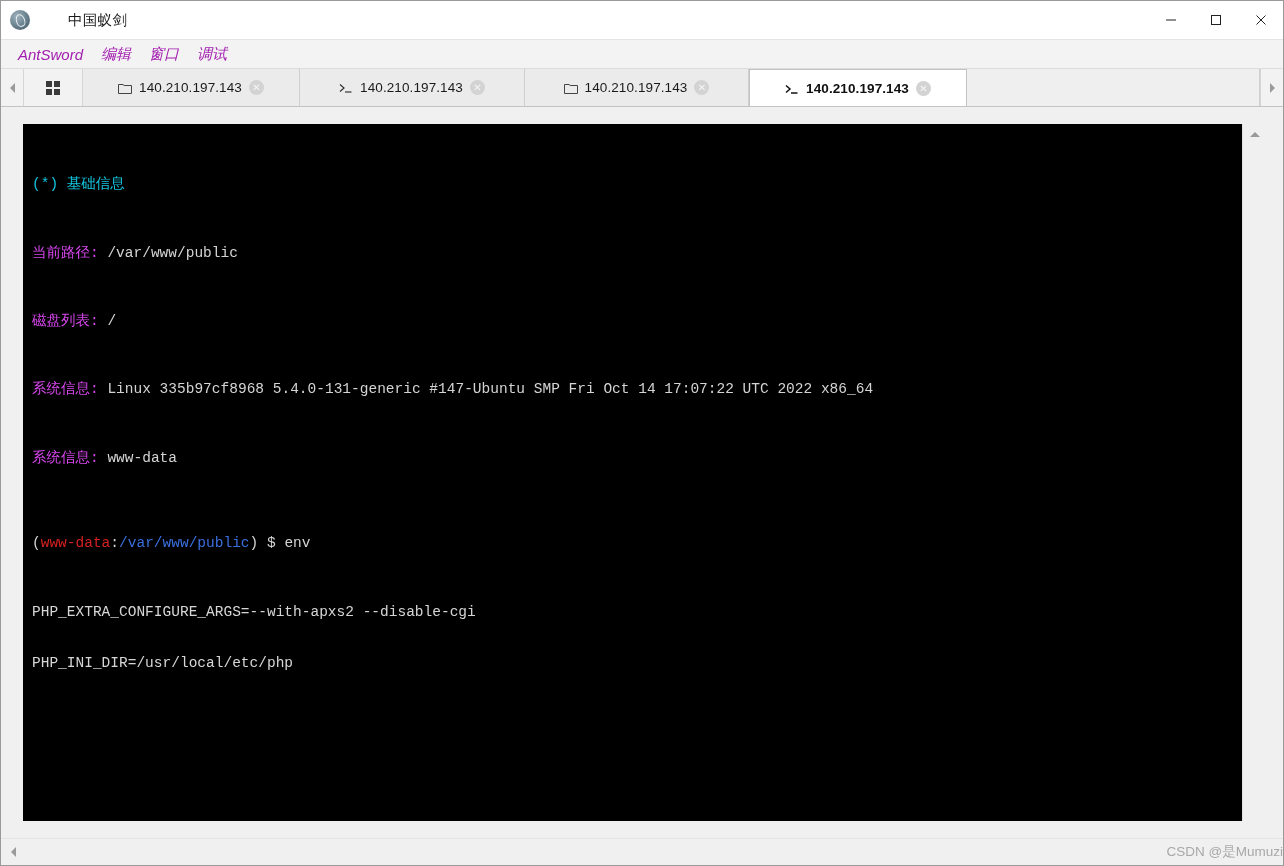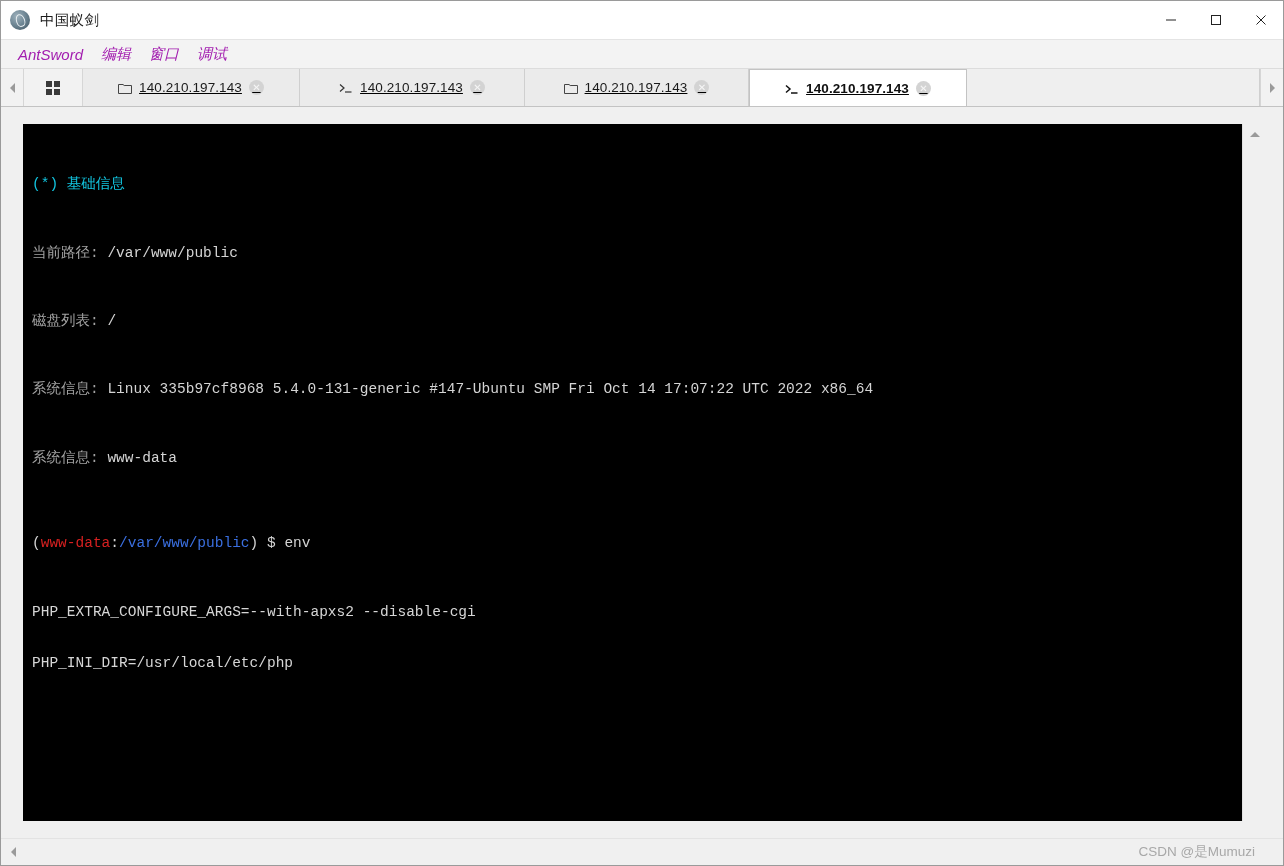--- a/index.html
+++ b/index.html
@@ -29,20 +29,21 @@
 
   
   #title-bar {
     height: 38px;
     min-height: 38px;
     background: #ffffff;
     display: flex;
     align-items: center;
     border-bottom: 1px solid #e4e4e4;
     position: relative;
+    gap: 28px;
   }
   #app-icon {
     width: 20px;
     height: 20px;
     margin-left: 9px;
     border-radius: 50%;
     background: radial-gradient(circle at 35% 32%, #9fb2bd 0%, #6d8593 48%, #3e525e 100%);
     position: relative;
     flex: 0 0 auto;
   }
@@ -135,21 +136,20 @@
     gap: 2px;
   }
   .grid-glyph i { background: #3a3a3a; display: block; }
 
   #tabs {
     display: flex;
     flex: 1 1 auto;
     align-items: stretch;
     min-width: 0;
     overflow: hidden;
-    text-decoration: underline;
   }
   .tab {
     display: flex;
     align-items: center;
     justify-content: center;
     background: #ebebeb;
     border-right: 1px solid #cfcfcf;
     padding: 0 10px;
     min-width: 0;
     cursor: default;
@@ -224,21 +224,21 @@
     line-height: 17.1px;
     padding: 1px 0 0 9px;
     overflow: hidden;
     white-space: pre;
     min-width: 0;
     box-sizing: border-box;
   }
   .term-line { height: 17.1px; white-space: pre; }
   .c-white  { color: #d4d4d4; }
   .c-cyan   { color: #12c5e0; }
-  .c-yellow { color: #a3a3a3; margin-top: 8px; }
+  .c-yellow { color: #d946ef; margin-top: 8px; }
   .c-red    { color: #d62020; }
   .c-blue   { color: #3a6fe0; }
 
   
   #vscroll {
     width: 23px;
     flex: 0 0 23px;
     background: #f0f0f0;
     border-left: 1px solid #e1e1e1;
     display: flex;
@@ -283,21 +283,21 @@
   #hscroll-left {
     width: 24px;
     height: 26px;
     display: flex;
     align-items: center;
     justify-content: center;
     cursor: default;
   }
   #watermark {
     position: absolute;
-    right: 28px;
+    right: 0;
     top: 50%;
     transform: translateY(-50%);
     font-size: 13.5px;
     color: #a8a8a8;
     white-space: nowrap;
     font-family: "Liberation Sans", sans-serif;
   }
 </style>
 </head>
 <body>

